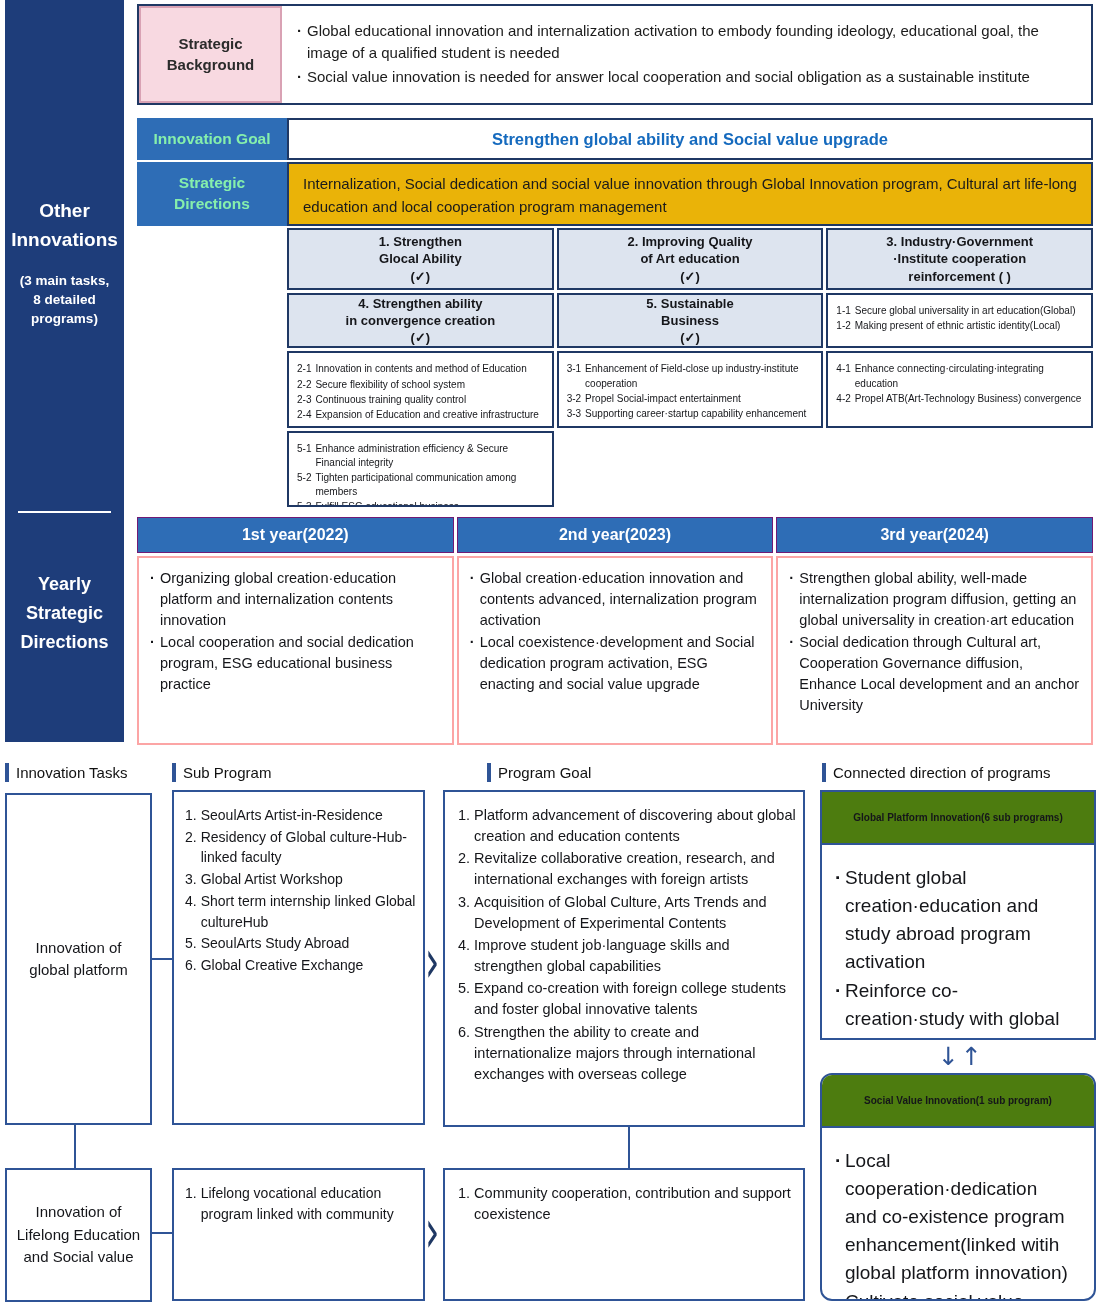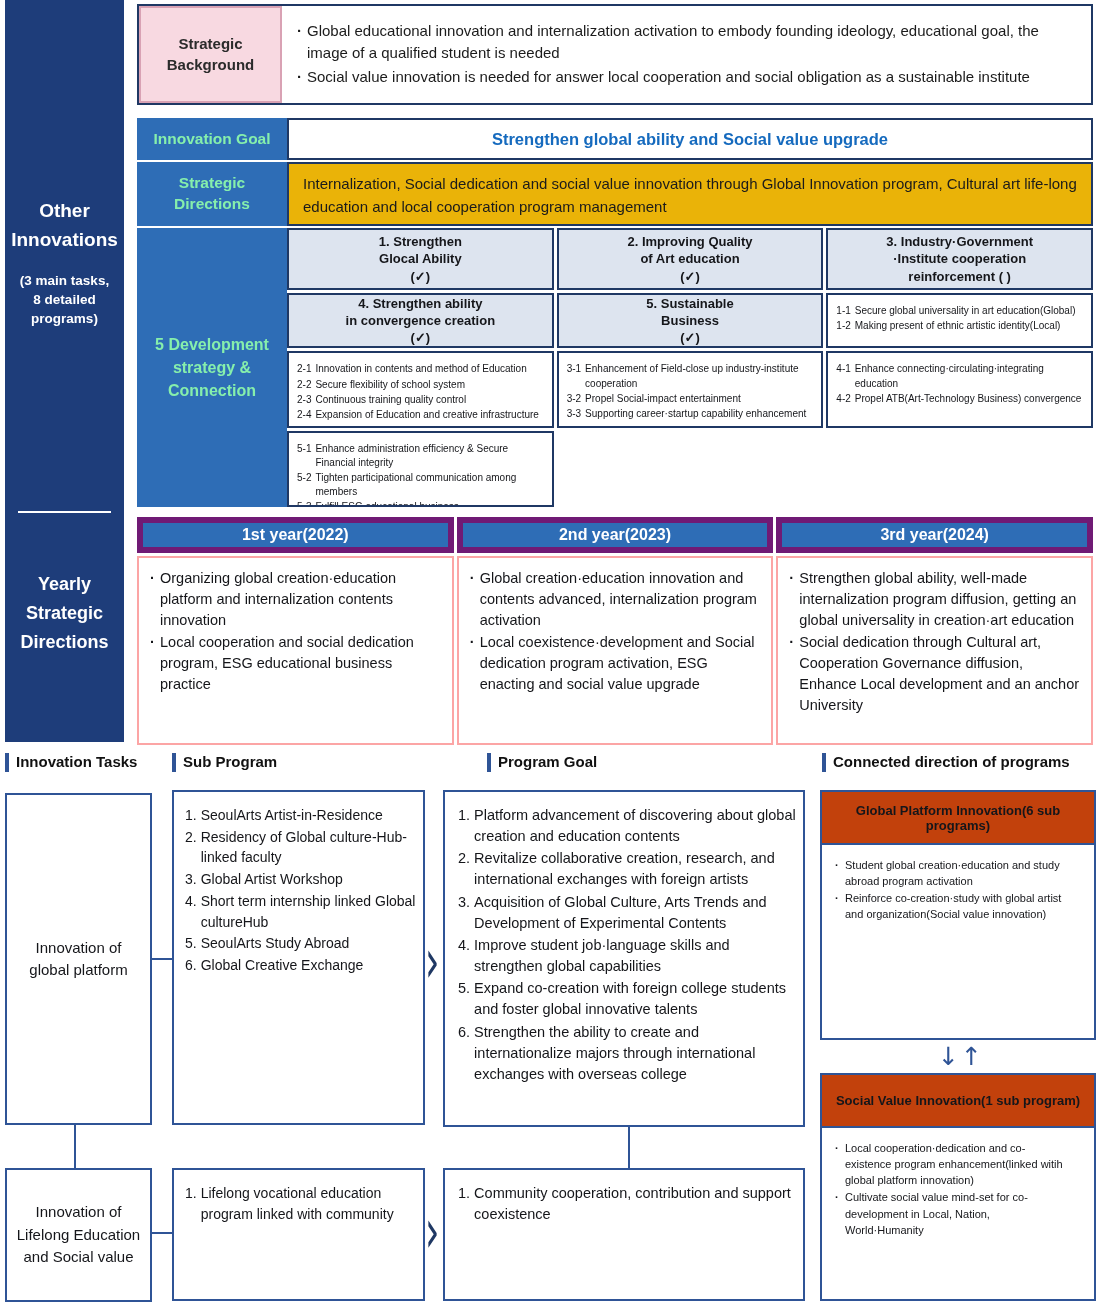--- a/index.html
+++ b/index.html
@@ -47,43 +47,43 @@
               justify-content:center; text-align:center; font-weight:bold; font-size:13px;
               line-height:1.32; white-space:pre-line; color:#15161a; box-sizing:border-box; }
   .dev-body { background:#fff; border:2px solid #1f3864; padding:9px 4px 4px 8px;
               font-size:10px; line-height:1.42; color:#15161a; box-sizing:border-box; overflow:hidden; }
 
   .hl { display:flex; margin-bottom:1px; }
   .hl .num { margin-right:4px; white-space:nowrap; }
 
   #yearly-grid { left:137px; top:517px; width:956px; height:228px; display:grid;
                  grid-template-columns:repeat(3,1fr); grid-template-rows:36px 1fr; gap:3px; }
-  .yr-head { background:#2e6db6; border:6px solid #701a75; color:#fff; font-weight:bold;
+  .yr-head { background:#2e6db6; border:1px solid #701a75; color:#fff; font-weight:bold;
              font-size:16px; display:flex; align-items:center; justify-content:center; box-sizing:border-box; }
   .yr-body { background:#fff; border:2px solid #fca5a5; padding:10px 8px 6px 10px;
              font-size:14.5px; line-height:1.45; color:#15161a; box-sizing:border-box; overflow:hidden; }
 
-  .sec-header { position:absolute; display:flex; align-items:flex-start; font-size:15px;
-                font-weight:bold; color:#111; height:24px; }
+  .sec-header { position:absolute; display:flex; align-items:center; font-size:15px;
+                font-weight:normal; color:#111; height:24px;margin-top:7px; }
   .accent { width:4px; height:19px; background:#2f5496; margin-right:7px; }
 
   .bbox { border:2px solid #2f5496; background:#fff; }
   .task-box { display:flex; align-items:center; justify-content:center; text-align:center;
               font-size:15px; line-height:1.5; white-space:pre-line; color:#15161a; }
   #task1 { left:5px;  top:793px;  width:147px; height:332px; }
   #sub1  { left:172px; top:790px; width:253px; height:335px; padding:13px 6px 6px 11px;
            font-size:14px; line-height:1.48; overflow:hidden; }
   #goal1 { left:443px; top:790px; width:362px; height:337px; padding:13px 6px 6px 13px;
            font-size:14.5px; line-height:1.46; overflow:hidden; }
   #conn1 { left:820px; top:790px; width:276px; height:250px; overflow:hidden; }
-  #conn2 { left:820px; top:1073px; width:276px; height:228px; overflow:hidden; }
-  .conn-head { height:53px; background:#c2410c; border-bottom:2px solid #2f5496; display:flex;
+  #conn2 { left:820px; top:1073px; width:276px; height:228px; overflow:hidden;border-radius:12px; }
+  .conn-head { height:53px; background:#4d7c0f; border-bottom:2px solid #2f5496; display:flex;
                align-items:center; justify-content:center; text-align:center; font-weight:bold;
-               font-size:13px; color:#15161a; padding:0 4px; box-sizing:border-box; }
-  .conn-body { padding:12px 24px 6px 12px; font-size:11px; line-height:1.47; color:#15161a; }
+               font-size:10px; color:#15161a; padding:0 4px; box-sizing:border-box; }
+  .conn-body { padding:12px 24px 6px 12px; font-size:19px; line-height:1.47; color:#15161a;margin-top:7px; }
 
   #task2 { left:5px;  top:1168px; width:147px; height:134px; }
   #sub2  { left:172px; top:1168px; width:253px; height:133px; padding:13px 6px 6px 11px;
            font-size:14px; line-height:1.48; overflow:hidden; }
   #goal2 { left:443px; top:1168px; width:362px; height:133px; padding:13px 6px 6px 13px;
            font-size:14.5px; line-height:1.46; overflow:hidden; }
 
   .connector { position:absolute; background:#2f5496; }
   #c-h1 { left:152px; top:958px;  width:20px; height:2px; }
   #c-h2 { left:152px; top:1232px; width:20px; height:2px; }
@@ -128,23 +128,20 @@
       </div>
   </div>
 
   <div class="abs blue-cell" id="label-goal">Innovation Goal</div>
   <div class="abs" id="goal-content">Strengthen global ability and Social value upgrade</div>
 
   <div class="abs blue-cell" id="label-dir">Strategic
 Directions</div>
   <div class="abs" id="dir-content">Internalization, Social dedication and social value innovation through Global Innovation program, Cultural art life-long education and local cooperation program management</div>
 
-  <div class="abs blue-cell" id="label-dev">5 Development
-strategy &amp;
-Connection</div>
   <div class="abs" id="dev-grid">
     <div class="dev-head">1. Strengthen
 Glocal Ability
 (✓)</div>
     <div class="dev-head">2. Improving Quality
 of Art education
 (✓)</div>
     <div class="dev-head">3. Industry·Government
 ·Institute cooperation
 reinforcement (  )</div>

